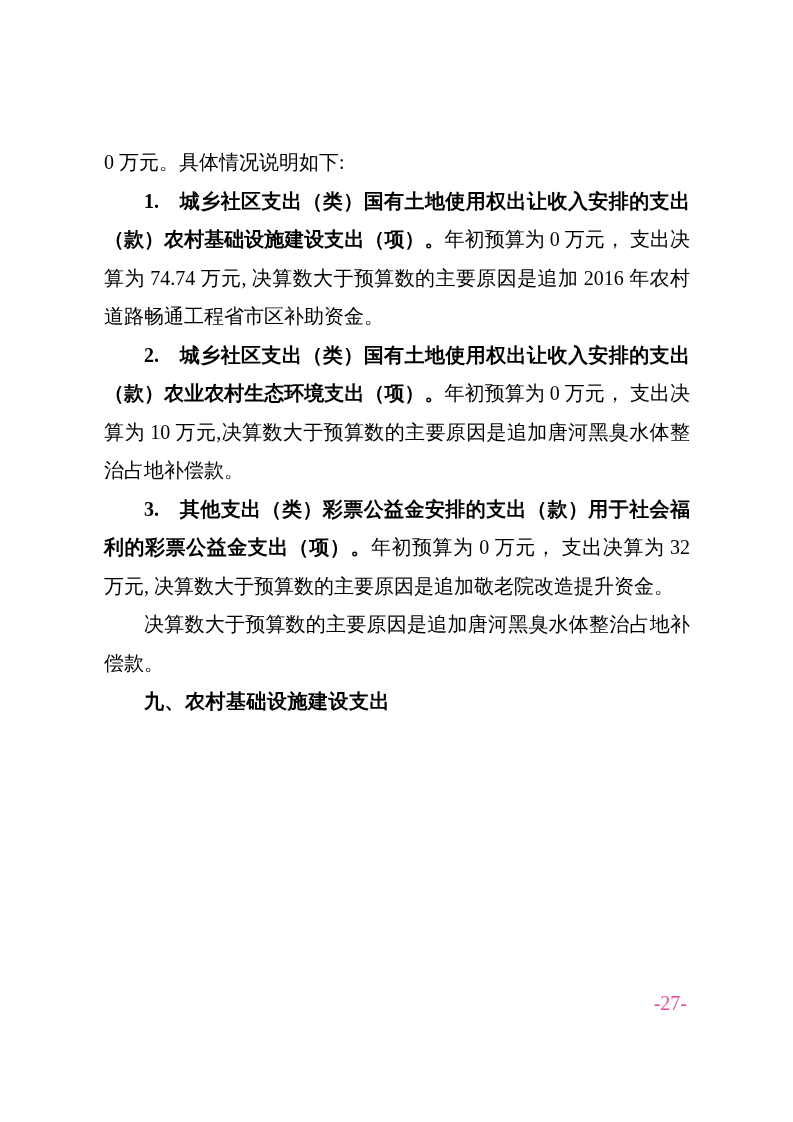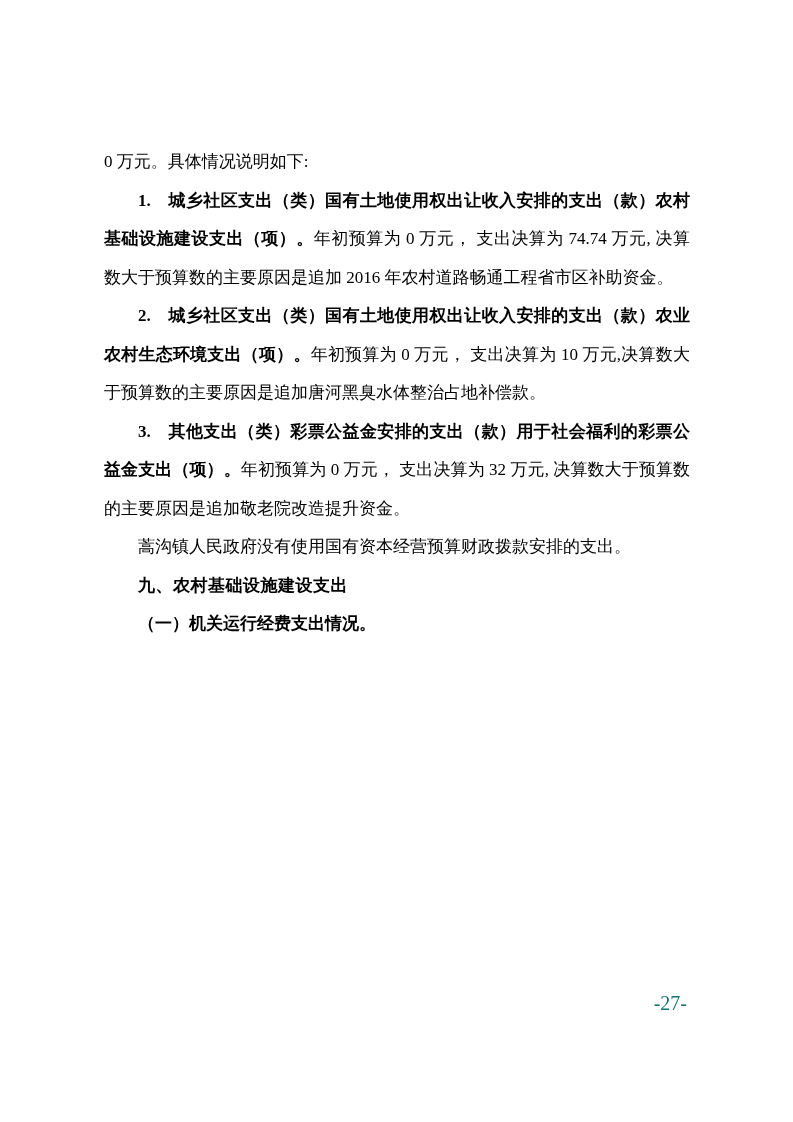--- a/index.html
+++ b/index.html
@@ -14,21 +14,21 @@
     background: #ffffff;
     overflow: hidden;
     color: #000000;
   }
   .content {
     position: absolute;
     left: 104px;
     top: 143px;
     width: 586px;
     font-family: "Liberation Serif", "DejaVu Serif", serif;
-    font-size: 17px;
+    font-size: 20px;
     line-height: 38.5px;
     text-align: justify;
     color: #000000;
   }
   .content p {
     margin: 0;
     padding: 0;
   }
   .indent {
     text-indent: 2em;
@@ -47,42 +47,41 @@
   .offset-para {
     padding-left: 21px;
     text-indent: 19px;
   }
   .page-number {
     position: absolute;
     top: 992px;
     right: 106px;
     font-family: "Liberation Serif", "DejaVu Serif", serif;
     font-size: 20px;
-    color: #0f766e;
+    color: #ec4899;
   }
 </style>
 </head>
 <body>
 
 <div class="page">
   <div class="content">
 
     <p>0 万元。具体情况说明如下:</p>
 
     <p class="indent"><span class="bold-lead">1.　城乡社区支出（类）国有土地使用权出让收入安排的支出（款）农村基础设施建设支出（项）。</span><span>年初预算为 0 万元， 支出决算为 74.74 万元, 决算数大于预算数的主要原因是追加 2016 年农村道路畅通工程省市区补助资金。</span></p>
 
     <p class="indent"><span class="bold-lead">2.　城乡社区支出（类）国有土地使用权出让收入安排的支出（款）农业农村生态环境支出（项）。</span><span>年初预算为 0 万元， 支出决算为 10 万元,决算数大于预算数的主要原因是追加唐河黑臭水体整治占地补偿款。</span></p>
 
     <p class="indent"><span class="bold-lead">3.　其他支出（类）彩票公益金安排的支出（款）用于社会福利的彩票公益金支出（项）。</span><span>年初预算为 0 万元， 支出决算为 32 万元, 决算数大于预算数的主要原因是追加敬老院改造提升资金。</span></p>
 
 
-    <p class="indent">蒿沟镇人民政府没有使用国有资本经营预算财政拨款安排的支出。</p>
+    <p class="indent">决算数大于预算数的主要原因是追加唐河黑臭水体整治占地补偿款。</p>
 
     <p class="indent heading-hei">九、农村基础设施建设支出</p>
 
-    <p class="indent heading-kai">（一）机关运行经费支出情况。</p>
 
 
 
   </div>
 
   <div class="page-number">-27-</div>
 </div>
 
 </body></html>

